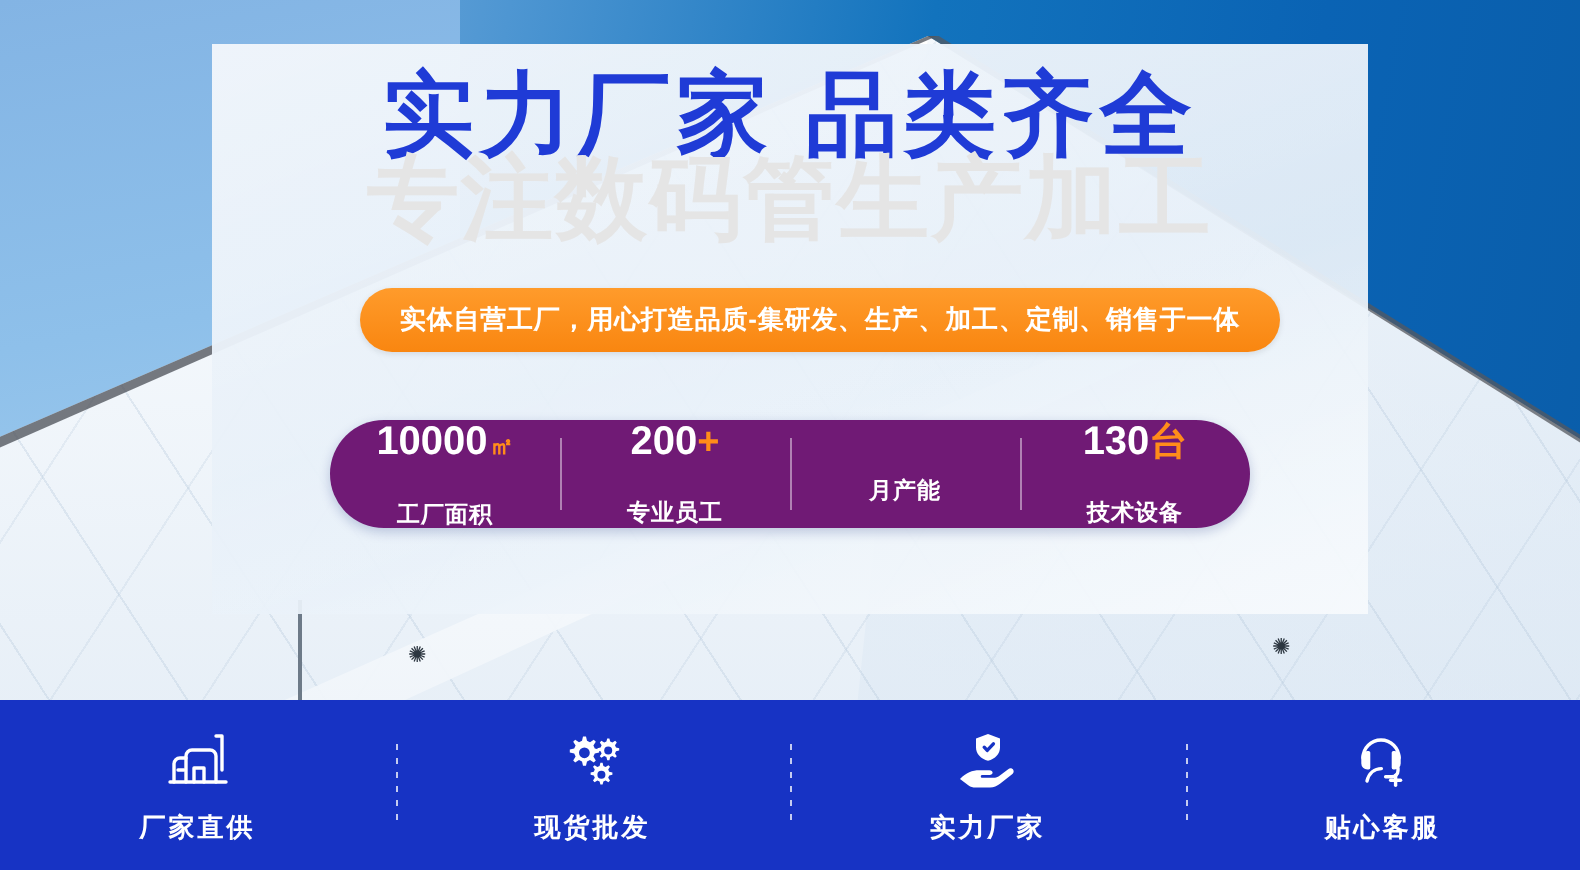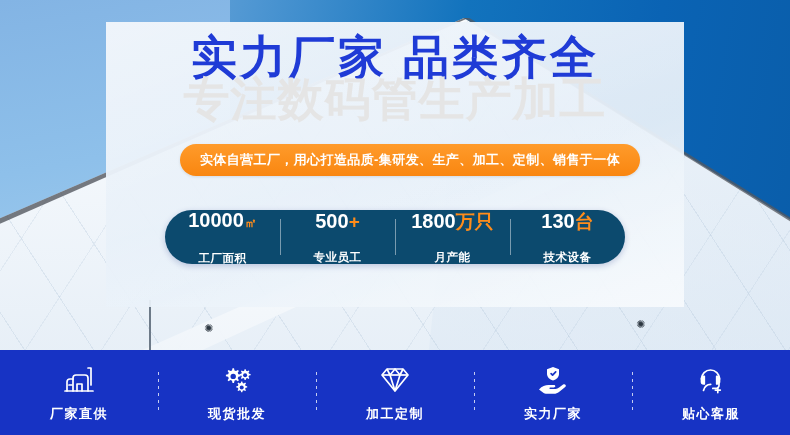--- a/index.html
+++ b/index.html
@@ -269,43 +269,39 @@
 
   <div class="headline">
     <div class="line line1" style="color:#1f3bd6">实力厂家  品类齐全</div>
     <div class="line line2" style="color:#e5e5e5">专注数码管生产加工</div>
   </div>
 
   <div class="pill-wrap">
     <div class="pill" style="background:linear-gradient(180deg,#ff9b2b 0%,#f98610 100%)">实体自营工厂，用心打造品质-集研发、生产、加工、定制、销售于一体</div>
   </div>
 
-  <div class="stats" style="background:#0c4a6e">
+  <div class="stats" style="background:#701a75">
 
     <div class="stat">
       <div class="stat-value">
         <span>10000</span>
           <span class="stat-unit sup">㎡</span>
       </div>
       <div class="stat-label">工厂面积</div>
     </div>
 
     <div class="stat">
       <div class="stat-value">
-        <span>500</span>
+        <span>200</span>
           <span class="stat-unit big">+</span>
       </div>
       <div class="stat-label">专业员工</div>
     </div>
 
     <div class="stat">
-      <div class="stat-value">
-        <span>1800</span>
-          <span class="stat-unit big">万只</span>
-      </div>
       <div class="stat-label">月产能</div>
     </div>
 
     <div class="stat">
       <div class="stat-value">
         <span>130</span>
           <span class="stat-unit big">台</span>
       </div>
       <div class="stat-label">技术设备</div>
     </div>
@@ -334,32 +330,20 @@
           <circle cx="12.2" cy="11.4" r="2.7" fill="#1733c4"></circle>
           <path d="M23.6 4.2l1.1 0 .4 1.6 1.1.5 1.4-.9.8.8-.9 1.4.5 1.1 1.6.4 0 1.1-1.6.4-.5 1.1.9 1.4-.8.8-1.4-.9-1.1.5-.4 1.6-1.1 0-.4-1.6-1.1-.5-1.4.9-.8-.8.9-1.4-.5-1.1-1.6-.4 0-1.1 1.6-.4.5-1.1-.9-1.4.8-.8 1.4.9 1.1-.5z"></path>
           <circle cx="24.1" cy="10.2" r="2" fill="#1733c4"></circle>
           <path d="M20.2 16.4l1.1 0 .4 1.6 1.1.5 1.4-.9.8.8-.9 1.4.5 1.1 1.6.4 0 1.1-1.6.4-.5 1.1.9 1.4-.8.8-1.4-.9-1.1.5-.4 1.6-1.1 0-.4-1.6-1.1-.5-1.4.9-.8-.8.9-1.4-.5-1.1-1.6-.4 0-1.1 1.6-.4.5-1.1-.9-1.4.8-.8 1.4.9 1.1-.5z"></path>
           <circle cx="20.7" cy="22.4" r="2" fill="#1733c4"></circle>
         </svg>
       </div>
       <div class="feature-label">现货批发</div>
     </div>
 
-    <div class="feature">
-      <div class="feature-icon">
-        <svg width="34" height="30" viewBox="0 0 34 30" fill="none" stroke="#fff" stroke-width="1.7" stroke-linejoin="round">
-          <path d="M4 10 L9 4 H25 L30 10 L17 26 Z" fill="#fff" fill-opacity="0"></path>
-          <path d="M4 10 H30"></path>
-          <path d="M9 4 L12 10 L17 26"></path>
-          <path d="M25 4 L22 10 L17 26"></path>
-          <path d="M12 10 L17 4 L22 10"></path>
-        </svg>
-      </div>
-      <div class="feature-label">加工定制</div>
-    </div>
 
     <div class="feature">
       <div class="feature-icon">
         <svg width="34" height="30" viewBox="0 0 34 30" fill="#fff">
           <path d="M17 2 l6 2.3 v4.4 c0 3.2-2.4 5.6-6 6.7 -3.6-1.1-6-3.5-6-6.7 V4.3z"></path>
           <path d="M15.1 8.6 l1.5 1.6 3.1-3.3" fill="none" stroke="#1733c4" stroke-width="1.7" stroke-linecap="round" stroke-linejoin="round"></path>
           <path d="M3 24.5 c3-3.2 6.2-4.4 9.6-4.4 h5.1 c1 0 1.6.5 1.6 1.2 0 .7-.6 1.2-1.6 1.2 h-3.6 c-.4 0-.7.3-.7.7 0 .4.3.7.7.7 h5.4 c1.5 0 2.4-.4 3.6-1.3 l4-3c.9-.7 2-.5 2.5.3.5.8.2 1.7-.7 2.4 l-5.9 4.6c-1.6 1.2-3 1.8-5 1.8 H10.9 c-1.6 0-2.6-.3-3.6-1 z"></path>
         </svg>
       </div>
       <div class="feature-label">实力厂家</div>

